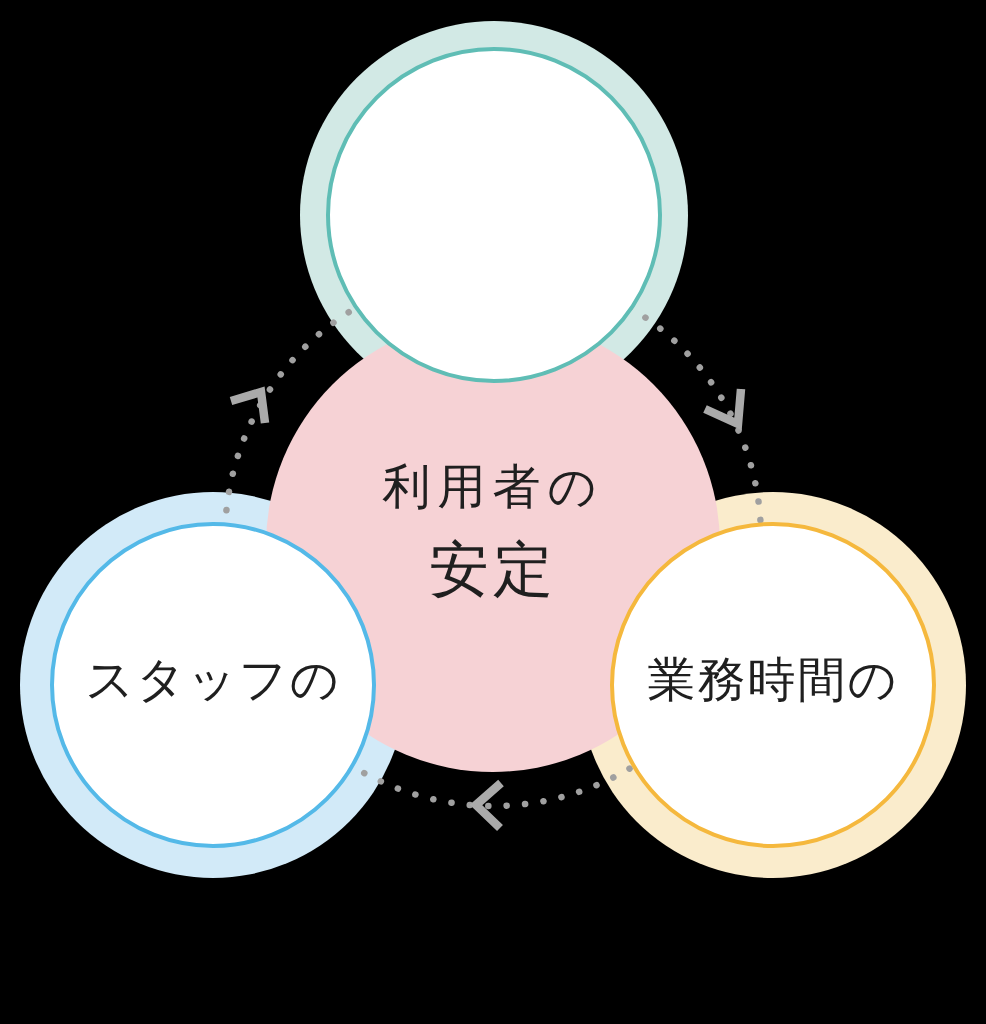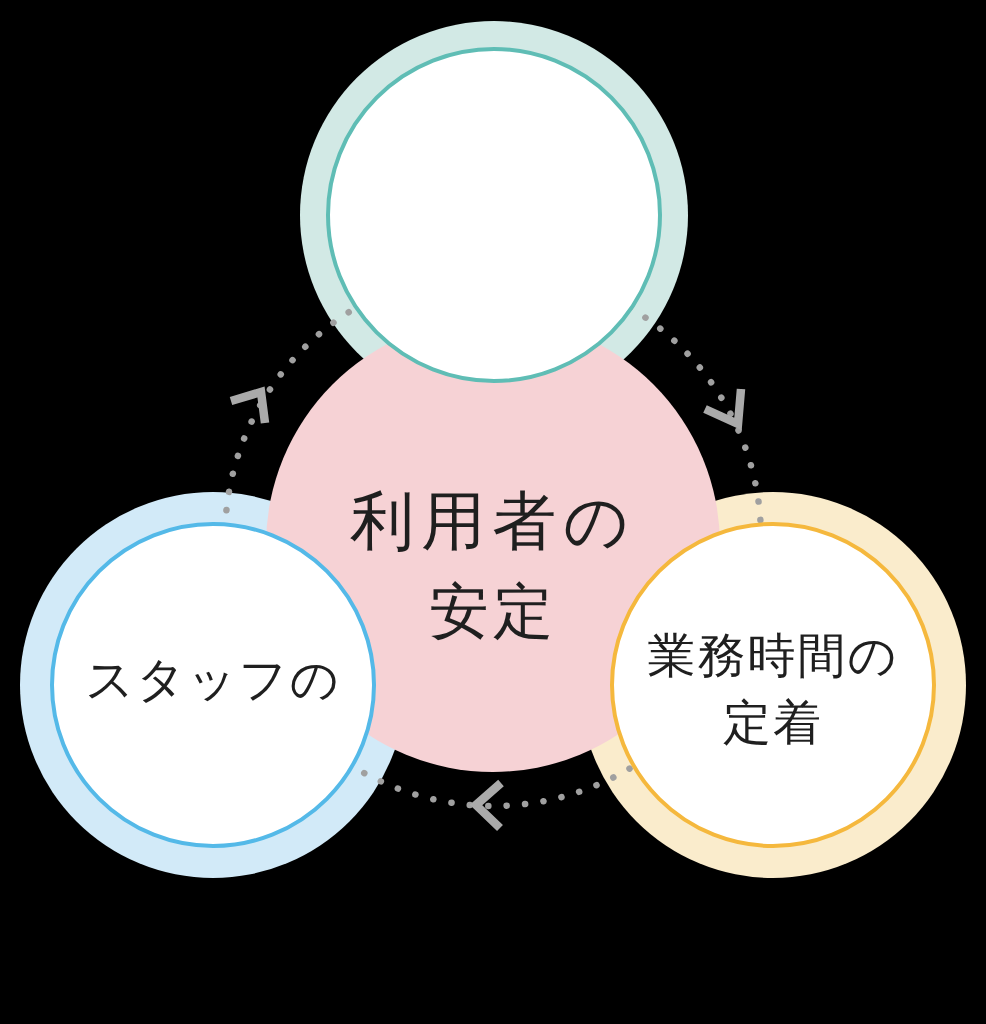--- a/index.html
+++ b/index.html
@@ -25,21 +25,21 @@
   .node-label { width: 320px; height: 180px; }
   .node-label .line1, .node-label .line2 {
     font-size: 48px;
     letter-spacing: 2px;
   }
   .node-label .line1 { margin-bottom: 19px; }
   #label-top   { left: 334px; top: 126px; }
   #label-left  { left:  53px; top: 599px; }
   #label-right { left: 613px; top: 599px; }
   #label-center { left: 333px; top: 463px; width: 320px; height: 149px; justify-content: flex-start; }
-  #label-center .line1 { font-size: 64px; letter-spacing: 7px; margin-bottom: 29px; margin-top: 26px; }
+  #label-center .line1 { font-size: 48px; letter-spacing: 7px; margin-bottom: 29px; }
   #label-center .line2 { font-size: 60px; letter-spacing: 4px; }
 </style>
 </head>
 <body>
 
 <div id="stage">
 
   <svg id="diagram-svg" width="986" height="1024" viewBox="0 0 986 1024">
 
     <rect x="0" y="0" width="986" height="1024" fill="#000000"></rect>
@@ -61,21 +61,20 @@
     <polyline points="231,401 261,392 265,423" fill="none" stroke-width="8.5" stroke-linejoin="miter" stroke="#aaaaaa"></polyline>
   </svg>
 
 
   <div id="label-left" class="label node-label">
     <span class="line1">スタッフの</span>
   </div>
 
   <div id="label-right" class="label node-label">
     <span class="line1">業務時間の</span>
-    <span class="line2">定着</span>
   </div>
 
   <div id="label-center" class="label">
     <span class="line1">利用者の</span>
     <span class="line2">安定</span>
   </div>
 
 </div>
 
 </body></html>

